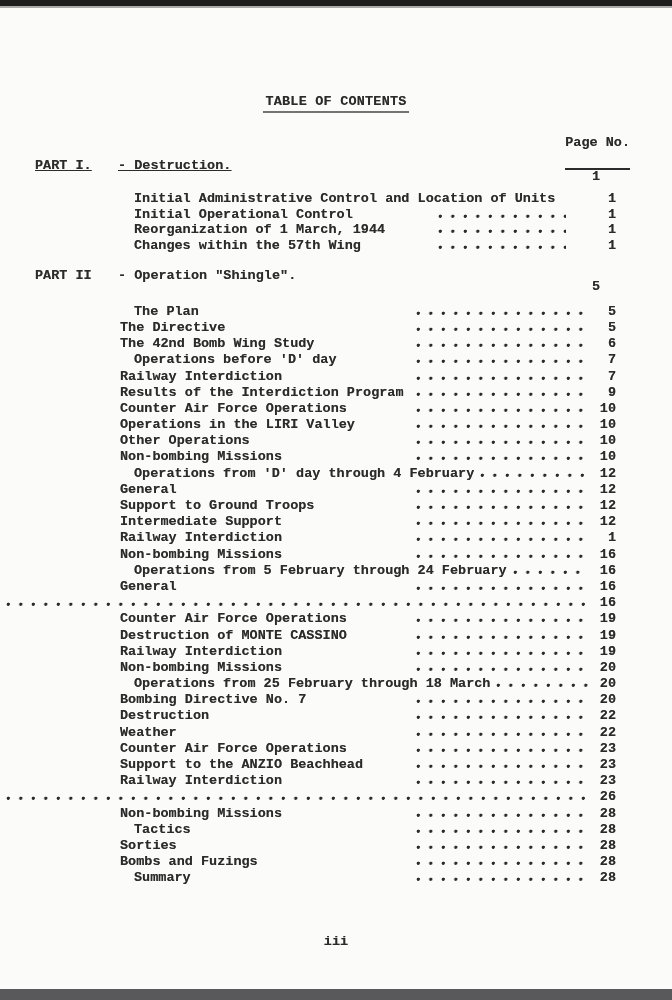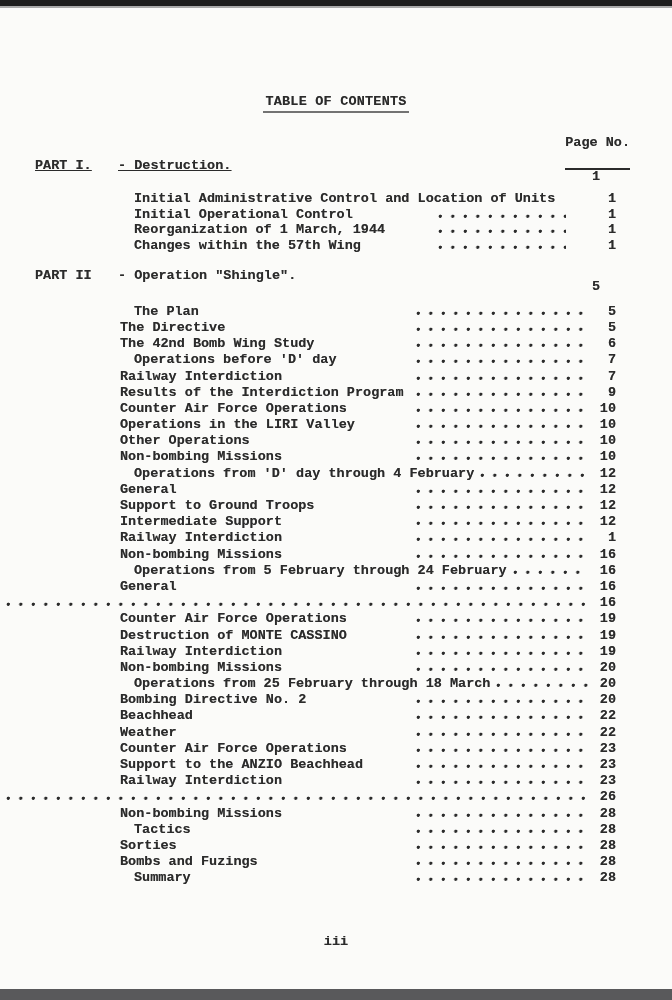--- a/index.html
+++ b/index.html
@@ -212,26 +212,26 @@
           <span class="lbl ink ind2">Non-bombing Missions</span>
           <span class="dots"></span>
           <span class="num ink">20</span>
         </div>
         <div class="row">
           <span class="lbl ink ind1">Operations from 25 February through 18 March</span>
           <span class="dots"></span>
           <span class="num ink">20</span>
         </div>
         <div class="row">
-          <span class="lbl ink ind2">Bombing Directive No. 2</span>
+          <span class="lbl ink ind2">Bombing Directive No. 7</span>
           <span class="dots"></span>
           <span class="num ink">20</span>
         </div>
         <div class="row">
-          <span class="lbl ink ind2">Beachhead</span>
+          <span class="lbl ink ind2">Destruction</span>
           <span class="dots"></span>
           <span class="num ink">22</span>
         </div>
         <div class="row">
           <span class="lbl ink ind2">Weather</span>
           <span class="dots"></span>
           <span class="num ink">22</span>
         </div>
         <div class="row">
           <span class="lbl ink ind2">Counter Air Force Operations</span>

